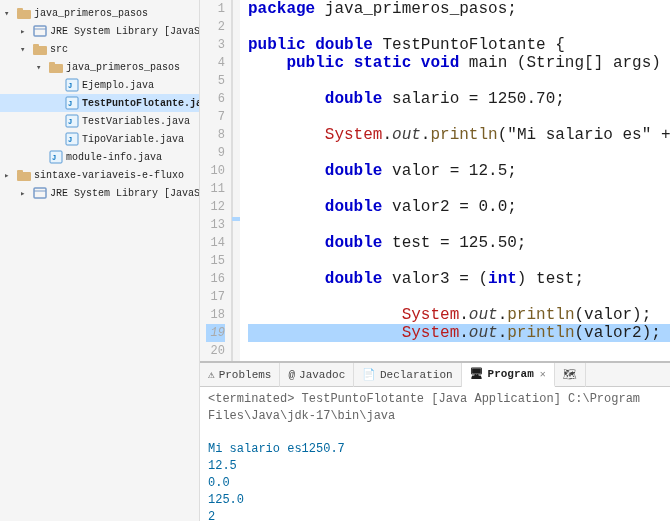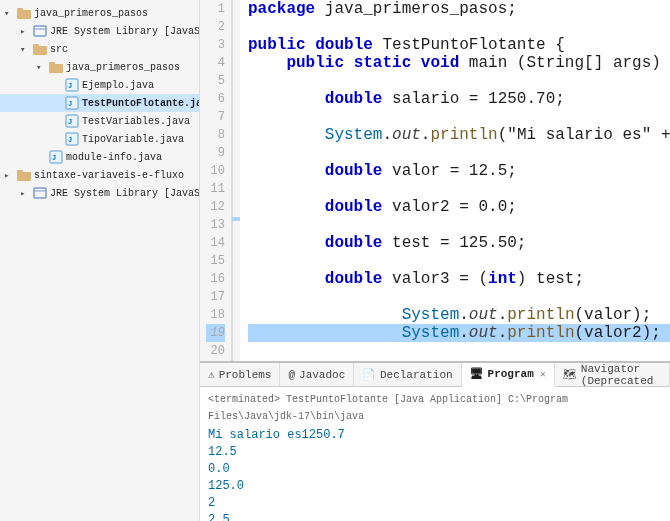--- a/index.html
+++ b/index.html
@@ -98,21 +98,21 @@
     #code-area pre {
       font-family: 'Consolas', 'Courier New', monospace;
       font-size: 16px;
       line-height: 18px;
       color: #1e1e1e;
       white-space: pre;
     }
 
     
     .kw { color: #0000cc; font-weight: bold; }
-    .cls { color: #0369a1; }
+    .cls { color: #b91c1c; }
     .fn { color: #795e26; }
     .sys { color: #404040; font-style: italic; }
     .ln-cursor { background: #add6ff; display: block; }
 
     
     #scroll-highlight {
       width: 8px;
       background: #f5f5f5;
       border-left: 1px solid #ddd;
       position: relative;
@@ -172,23 +172,23 @@
       background: #ffffff;
       overflow-y: auto;
       padding: 4px 8px;
       font-family: 'Consolas', 'Courier New', monospace;
       font-size: 12px;
       line-height: 17px;
       color: #1e1e1e;
     }
 
     #console-header {
-      font-size: 10px;
+      font-size: 12px;
       color: #666;
-      margin-bottom: 2px;
+      margin-bottom: 16px;
     }
 
     .console-line { color: #0369a1; }
   </style>
 </head>
 <body>
 
 <div id="sidebar">
 <div class="tree-item" style="padding-left: 4px;">
       <span class="chevron">▾</span>
@@ -377,21 +377,20 @@
           <span class="tab-icon">📄</span>
           <span>Declaration</span>
         </div>
         <div class="panel-tab active">
           <span class="tab-icon">🖥</span>
           <span>Program</span>
           <span class="tab-close">✕</span>
         </div>
         <div class="panel-tab">
           <span class="tab-icon">🗺</span>
-          <span>Navigator (Deprecated</span>
         </div>
       </div>
     <div id="console-content">
       <div id="console-header">&lt;terminated&gt; TestPuntoFlotante [Java Application] C:\Program Files\Java\jdk-17\bin\java</div>
       <div id="console-output">
           <div class="console-line">Mi salario es1250.7</div>
           <div class="console-line">12.5</div>
           <div class="console-line">0.0</div>
           <div class="console-line">125.0</div>
           <div class="console-line">2</div>

